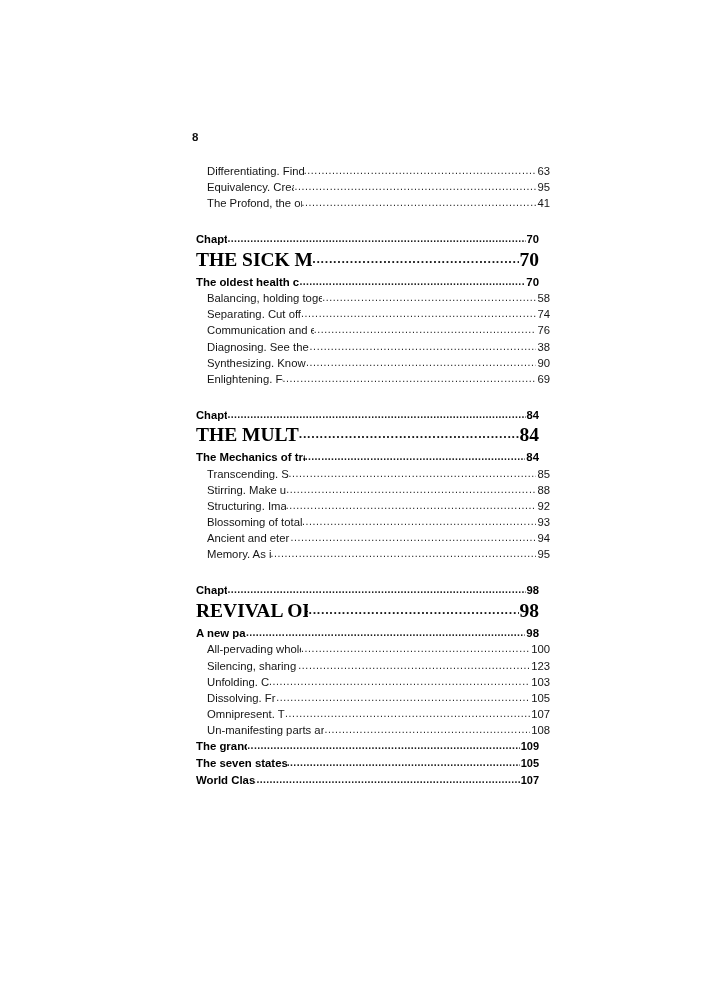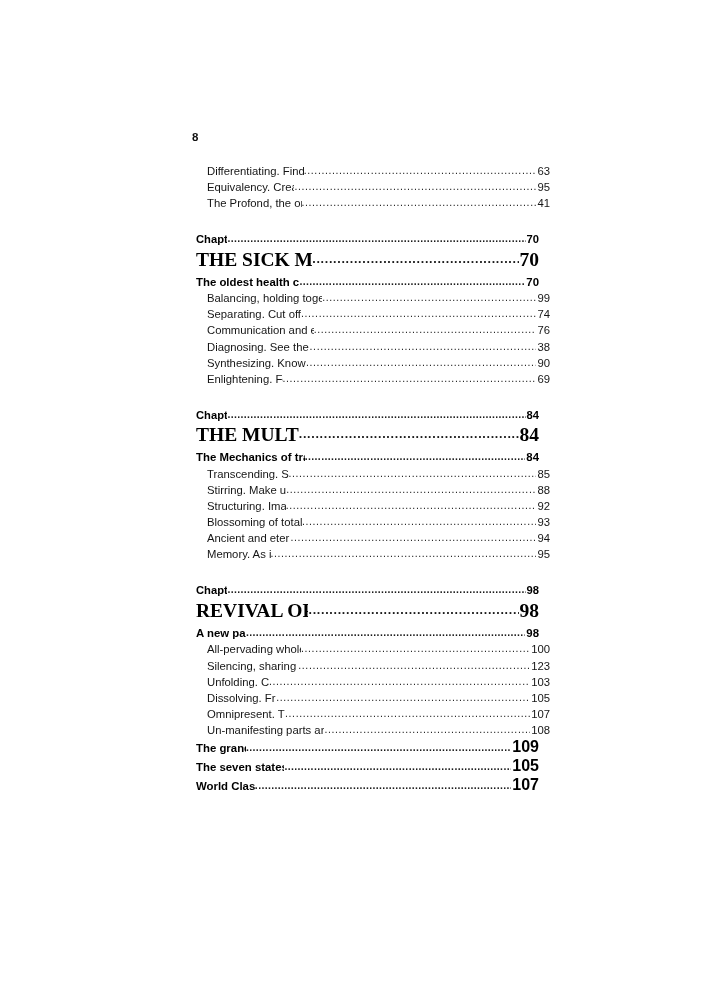--- a/index.html
+++ b/index.html
@@ -173,21 +173,21 @@
     line-height: 17px;
     color: #000000;
   }
   .lvl-tail .leader {
     font-size: 10.5px;
     position: relative;
     top: -1px;
     letter-spacing: 0.35px;
   }
   .lvl-tail .epage {
-    font-size: 16px;
+    font-size: 11px;
     font-weight: 700;
   }
 </style>
 </head>
 <body>
 
 <div id="page">
 
   <div id="folio">8</div>
 
@@ -221,21 +221,21 @@
           <span class="epage">70</span>
         </div>
         <div class="entry lvl-section">
           <span class="etext">The oldest health care system: Ayur Veda</span>
           <span class="leader" aria-hidden="true"></span>
           <span class="epage">70</span>
         </div>
         <div class="entry lvl-sub">
           <span class="etext">Balancing, holding together and supporting. The 3 forces</span>
           <span class="leader" aria-hidden="true"></span>
-          <span class="epage">99</span>
+          <span class="epage">58</span>
         </div>
         <div class="entry lvl-sub">
           <span class="etext">Separating. Cut off the withering branches</span>
           <span class="leader" aria-hidden="true"></span>
           <span class="epage">74</span>
         </div>
         <div class="entry lvl-sub">
           <span class="etext">Communication and eloquence. Purify the channel</span>
           <span class="leader" aria-hidden="true"></span>
           <span class="epage">76</span>

